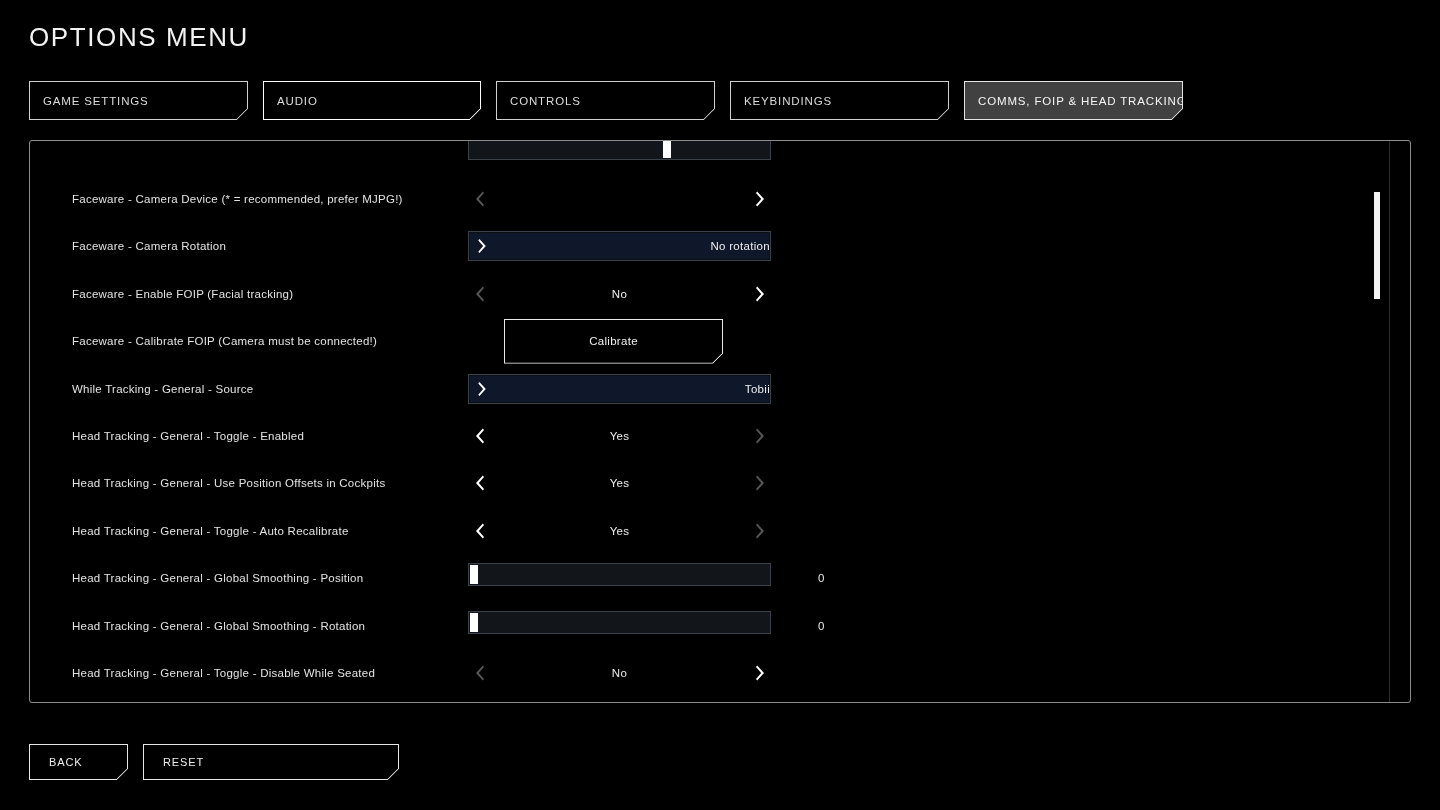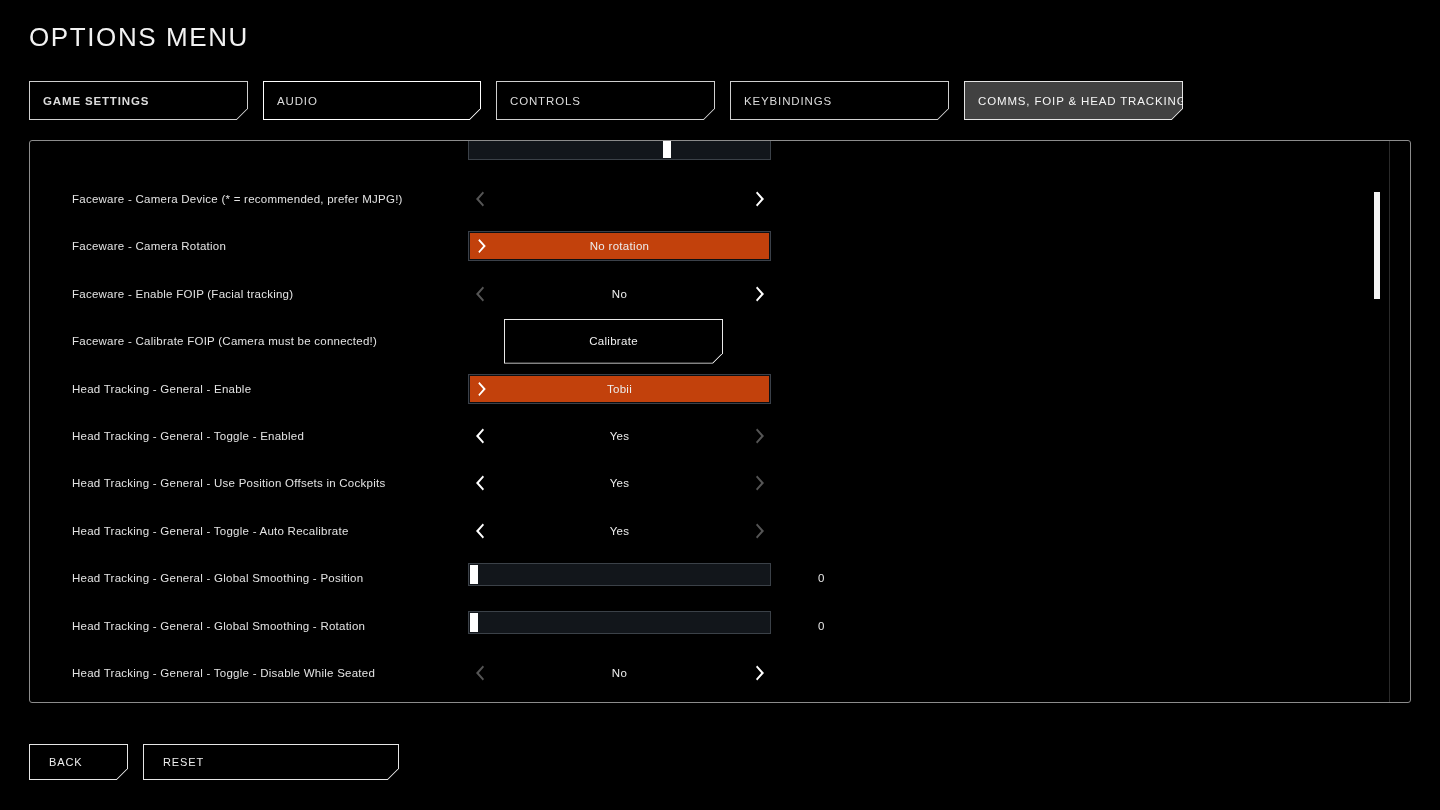--- a/index.html
+++ b/index.html
@@ -66,21 +66,21 @@
   .tab .tab-label {
     position: relative;
     z-index: 2;
     white-space: nowrap;
   }
   .tab.hovered .tab-frame { background: #ffffff; }
   .tab.active .tab-frame { background: #e4e4e4; }
   .tab.active .tab-inner { background: #414141; }
   .tab.active .tab-label { color: #f5f5f5; }
 
-  .tab-w-0 { width: 219px; font-weight: bold; }
+  .tab-w-0 { width: 219px; }
   .tab-w-1 { width: 219px; }
   .tab-w-2 { width: 218px; }
   .tab-w-3 { width: 219px; }
   .tab-w-4 { width: 219px; border-radius: 16px; }
   .tab-w-5 { width: 219px; }
 
   
   #settings-panel {
     position: absolute;
     left: 29px; top: 140px;
@@ -135,24 +135,24 @@
   .arrow.off svg path { fill: #555555; }
   .stepper-value {
     font-size: 11.5px;
     color: #ededed;
     letter-spacing: 0.3px;
     text-align: center;
   }
 
   
   .control.selected {
-    background: #c2410c;
+    background: #0f172a;
     border: 1px solid #3a4049;
     box-shadow: inset 0 0 0 1px #0c0f13;
-    justify-content: center;
+    justify-content: flex-end;
   }
   .control.selected .sel-chevron {
     position: absolute;
     left: 7px; top: 50%;
     transform: translateY(-50%);
     width: 13px; height: 15px;
     display: flex; align-items: center; justify-content: center;
   }
   .control.selected .sel-chevron svg path { fill: #ffffff; }
   .control.selected .stepper-value { font-weight: 400; }
@@ -348,21 +348,21 @@
         <div class="row-label">Faceware - Calibrate FOIP (Camera must be connected!)</div>
         <div class="control">
           <div class="row-button">
             <div class="btn-frame"></div>
             <div class="btn-inner"></div>
             <span class="btn-label">Calibrate</span>
           </div>
         </div>
       </div>
       <div class="row">
-        <div class="row-label">Head Tracking - General - Enable</div>
+        <div class="row-label">While Tracking - General - Source</div>
         <div class="control selected">
           <span class="sel-chevron">
             <svg width="11" height="15" viewBox="0 0 11 16">
               <path d="M2.2 0.6 L1 2 L6.2 8 L1 14 L2.2 15.4 L9 8 Z"></path>
             </svg>
           </span>
           <span class="stepper-value">Tobii</span>
         </div>
       </div>
       <div class="row">

